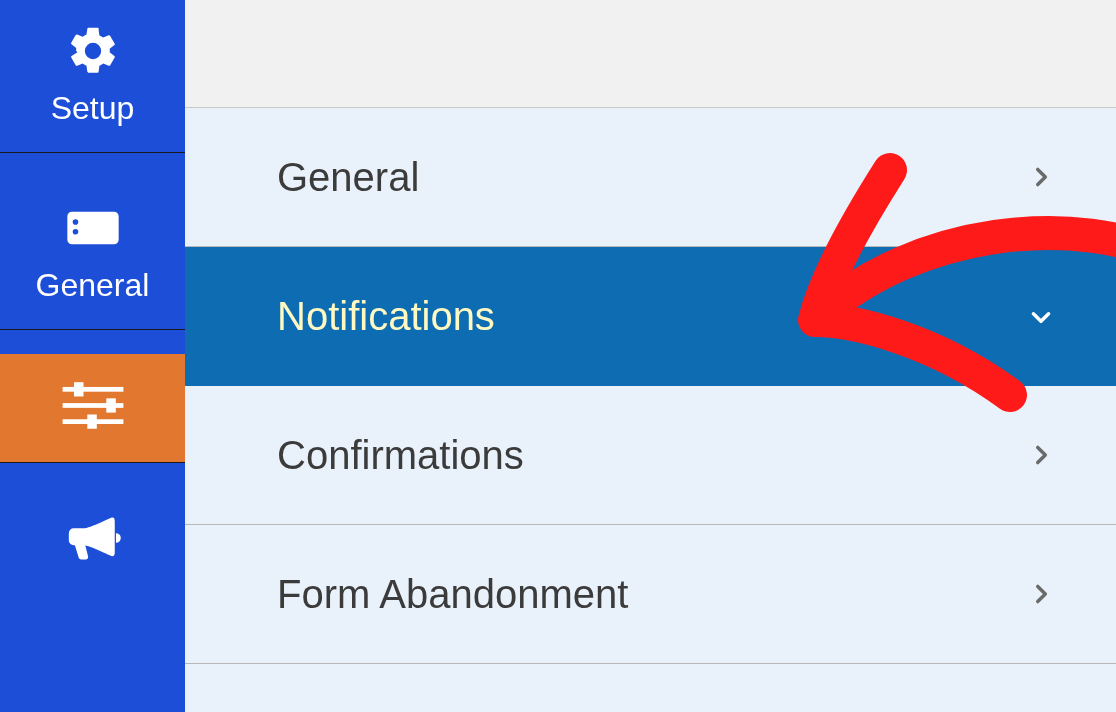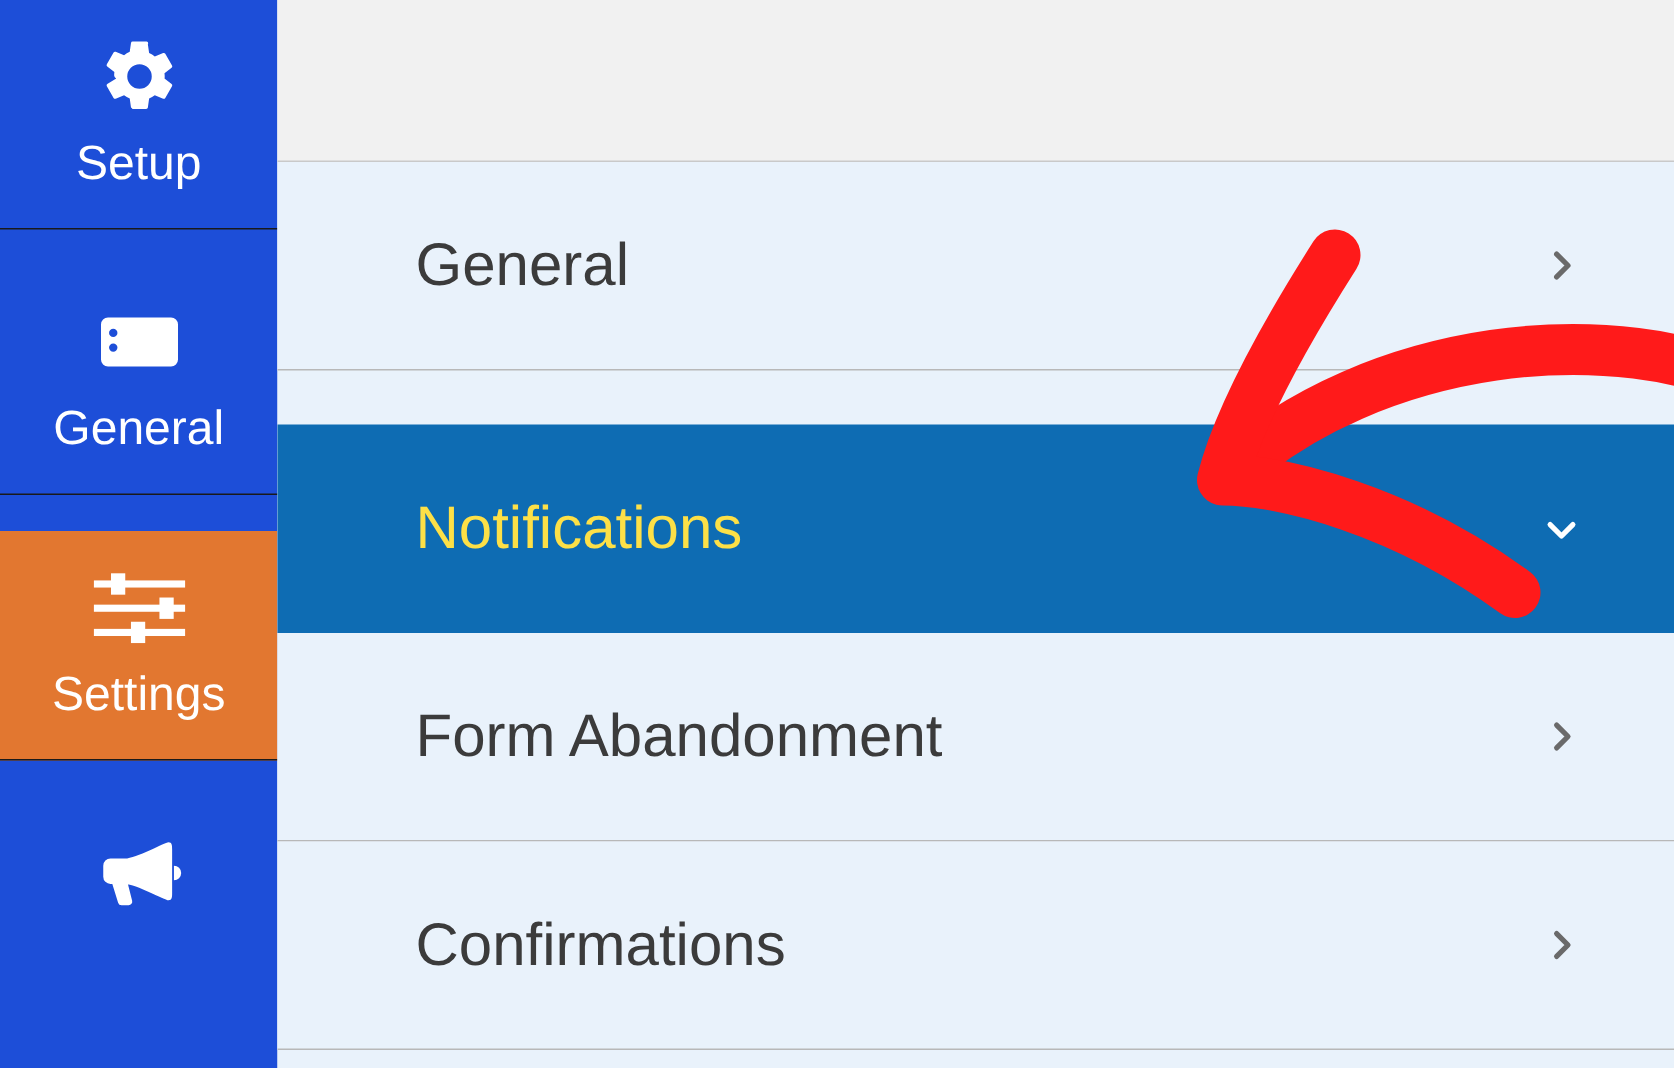--- a/index.html
+++ b/index.html
@@ -67,23 +67,22 @@
       justify-content: space-between;
       padding: 0 62px 0 92px;
       height: 139px;
       border-bottom: 1px solid #b8b8b8;
       background: #e9f2fb;
       color: #3b3b3b;
       cursor: pointer;
     }
     .panel-item.active {
       background: #0e6cb3;
-      color: #fde047;
+      color: #fef9c3;
       border-bottom: none;
-      margin-top: 36px;
     }
     .panel-item .label {
       font-size: 40px;
       font-weight: 400;
     }
     .panel-item .chev svg {
       width: 26px;
       height: 26px;
       display: block;
     }
@@ -135,21 +134,20 @@
     <span class="icon-wrap">
       <svg viewBox="0 0 80 50" width="76" height="48">
         <rect x="8" y="6" width="64" height="5" fill="#fff"></rect>
         <rect x="20" y="1" width="10" height="15" fill="#fff"></rect>
         <rect x="8" y="23" width="64" height="5" fill="#fff"></rect>
         <rect x="54" y="18" width="10" height="15" fill="#fff"></rect>
         <rect x="8" y="40" width="64" height="5" fill="#fff"></rect>
         <rect x="34" y="35" width="10" height="15" fill="#fff"></rect>
       </svg>
     </span>
-    <span class="label">Settings</span>
   </div>
 
   <div class="sidebar-item" style="border-bottom:none">
     <span class="icon-wrap">
       <svg viewBox="0 0 24 24" width="58" height="58">
           <path d="M20 3.5c-1 0-9 4.5-12 4.5H4a2 2 0 0 0-2 2v3a2 2 0 0 0 2 2h.5l1.6 5.2a1 1 0 0 0 .96.7H9a1 1 0 0 0 .97-1.24L8.8 15H8c3 0 11 4.5 12 4.5s1-.9 1-2V5.5c0-1.1 0-2-1-2zM21.5 10a2 2 0 0 1 0 4v-4z"></path>
         </svg>
     </span>
   </div>
 </div>
@@ -170,30 +168,30 @@
     <div class="panel-item active">
       <span class="label">Notifications</span>
       <span class="chev">
         <svg viewBox="0 0 24 24">
             <path d="M5 9l7 7 7-7"></path>
           </svg>
       </span>
     </div>
 
     <div class="panel-item">
+      <span class="label">Confirmations</span>
+      <span class="chev">
+        <svg viewBox="0 0 24 24">
+            <path d="M9 5l7 7-7 7"></path>
+          </svg>
+      </span>
+    </div>
+
+    <div class="panel-item">
       <span class="label">Form Abandonment</span>
-      <span class="chev">
-        <svg viewBox="0 0 24 24">
-            <path d="M9 5l7 7-7 7"></path>
-          </svg>
-      </span>
-    </div>
-
-    <div class="panel-item">
-      <span class="label">Confirmations</span>
       <span class="chev">
         <svg viewBox="0 0 24 24">
             <path d="M9 5l7 7-7 7"></path>
           </svg>
       </span>
     </div>
   </div>
 
   <div class="arrow-annotation">
     <svg width="600" height="300" viewBox="0 0 600 300">

